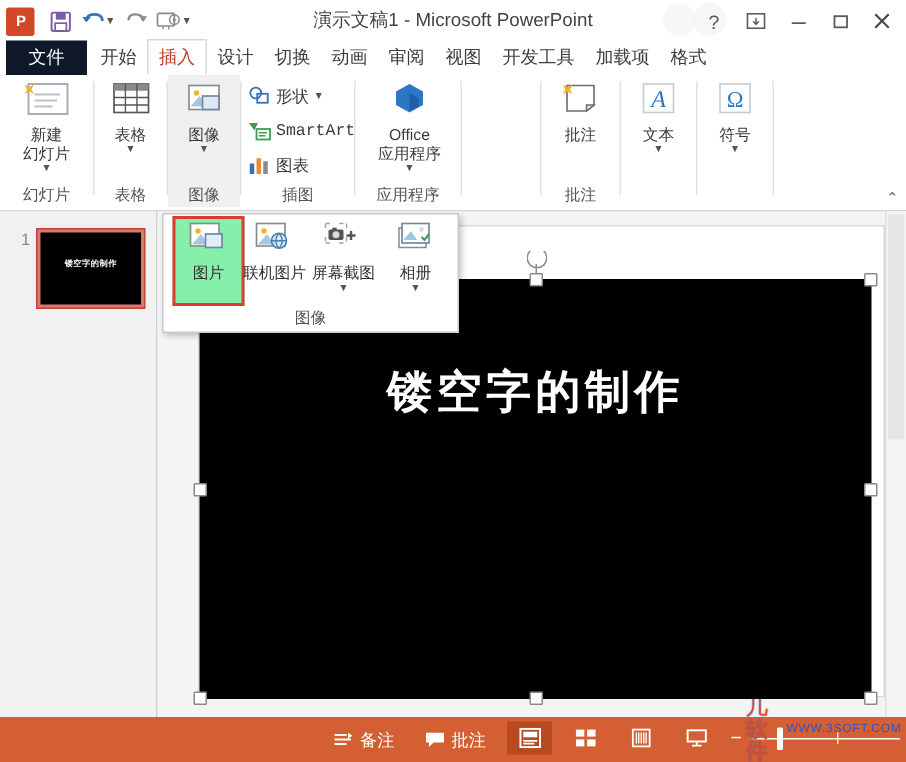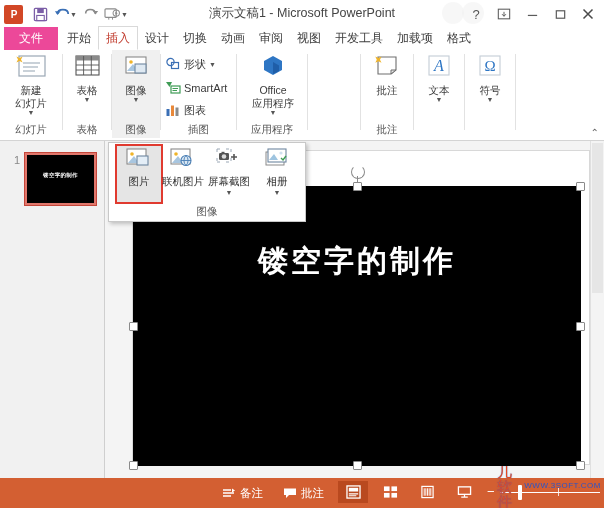--- a/index.html
+++ b/index.html
@@ -24,48 +24,48 @@
   .titletext{position:absolute;left:0;right:0;top:5px;text-align:center;font-size:12.5px;color:#444;}
   .wincontrols{position:absolute;right:2px;top:2px;display:flex;align-items:center;height:24px;}
   .wbtn{width:28px;height:22px;display:flex;align-items:center;justify-content:center;
      font-size:13px;color:#555;}
   .ghost{position:absolute;top:2px;width:22px;height:22px;border-radius:50%;
      background:#f0f0f0;opacity:.55;}
 
   
   .tabrow{position:absolute;left:0;top:27px;width:604px;height:23px;background:#fff;
      border-bottom:1px solid #d9d9d9;}
-  .tabfile{position:absolute;left:4px;top:0;width:54px;height:23px;background:#ec4899;
+  .tabfile{position:absolute;left:4px;top:0;width:54px;height:23px;background:#0f172a;
      color:#fff;font-size:12px;display:flex;align-items:center;justify-content:center;}
   .tabs{position:absolute;left:60px;top:0;display:flex;height:23px;align-items:flex-end;}
   .tab{font-size:12px;color:#3d3d3d;padding:0 7px;height:23px;display:flex;align-items:center;
      white-space:nowrap;}
   .tab.active{color:#c0392b;background:#fff;border:1px solid #d9d9d9;border-bottom:1px solid #fff;
      position:relative;z-index:3;height:22px;}
 
   
   .ribbon{position:absolute;left:0;top:50px;width:604px;height:90px;background:#fff;
      border-bottom:1px solid #d4d4d4;}
   .grp{position:absolute;top:0;height:88px;}
   .grp .gl{position:absolute;bottom:1px;left:0;right:0;text-align:center;font-size:10.5px;color:#555;}
   .sep{position:absolute;top:4px;width:1px;height:76px;background:#e2e2e2;}
   .bigbtn{position:absolute;top:3px;display:flex;flex-direction:column;align-items:center;
      width:54px;}
   .bigbtn .lbl{font-size:10.5px;color:#3b3b3b;line-height:12px;text-align:center;margin-top:1px;}
   .caret{font-size:7px;color:#555;line-height:7px;}
   .smbtn{position:absolute;display:flex;align-items:center;gap:3px;height:19px;}
-  .smbtn .lbl{font-size:11px;color:#3b3b3b;white-space:nowrap;}
+  .smbtn .lbl{font-size:11px;color:#3b3b3b;white-space:nowrap;font-family:Liberation Mono, monospace;}
   .collapse{position:absolute;right:5px;bottom:2px;font-size:10px;color:#666;}
 
   
   .dropdown{position:absolute;left:108px;top:142px;width:196px;height:78px;background:#fff;
      border:1px solid #c8c8c8;box-shadow:2px 2px 4px rgba(0,0,0,.22);z-index:40;}
   .ditem{position:absolute;top:3px;width:44px;display:flex;flex-direction:column;align-items:center;}
   .ditem .lbl{font-size:10.5px;color:#333;margin-top:1px;white-space:nowrap;}
-  .ditem.sel{border:2px solid #e03a2f;background:#e5e5e5;top:1px;height:56px;}
+  .ditem.sel{border:2px solid #e03a2f;background:#86efac;top:1px;height:56px;}
   .dgl{position:absolute;bottom:2px;left:0;right:0;text-align:center;font-size:10.5px;color:#555;}
 
   
   .thumbpane{position:absolute;left:0;top:141px;width:105px;height:337px;background:#f1f1f1;
      border-right:1px solid #d6d6d6;}
   .thumbnum{position:absolute;left:14px;top:13px;font-size:11px;color:#888;}
   .thumb{position:absolute;left:25px;top:12px;width:67px;height:48px;background:#000;
      border:2px solid #e0776c;outline:1px solid #c4463a;}
   .thumbtxt{position:absolute;left:0;right:0;top:17px;text-align:center;color:#fff;
      font-size:5.5px;font-weight:bold;letter-spacing:.3px;}

